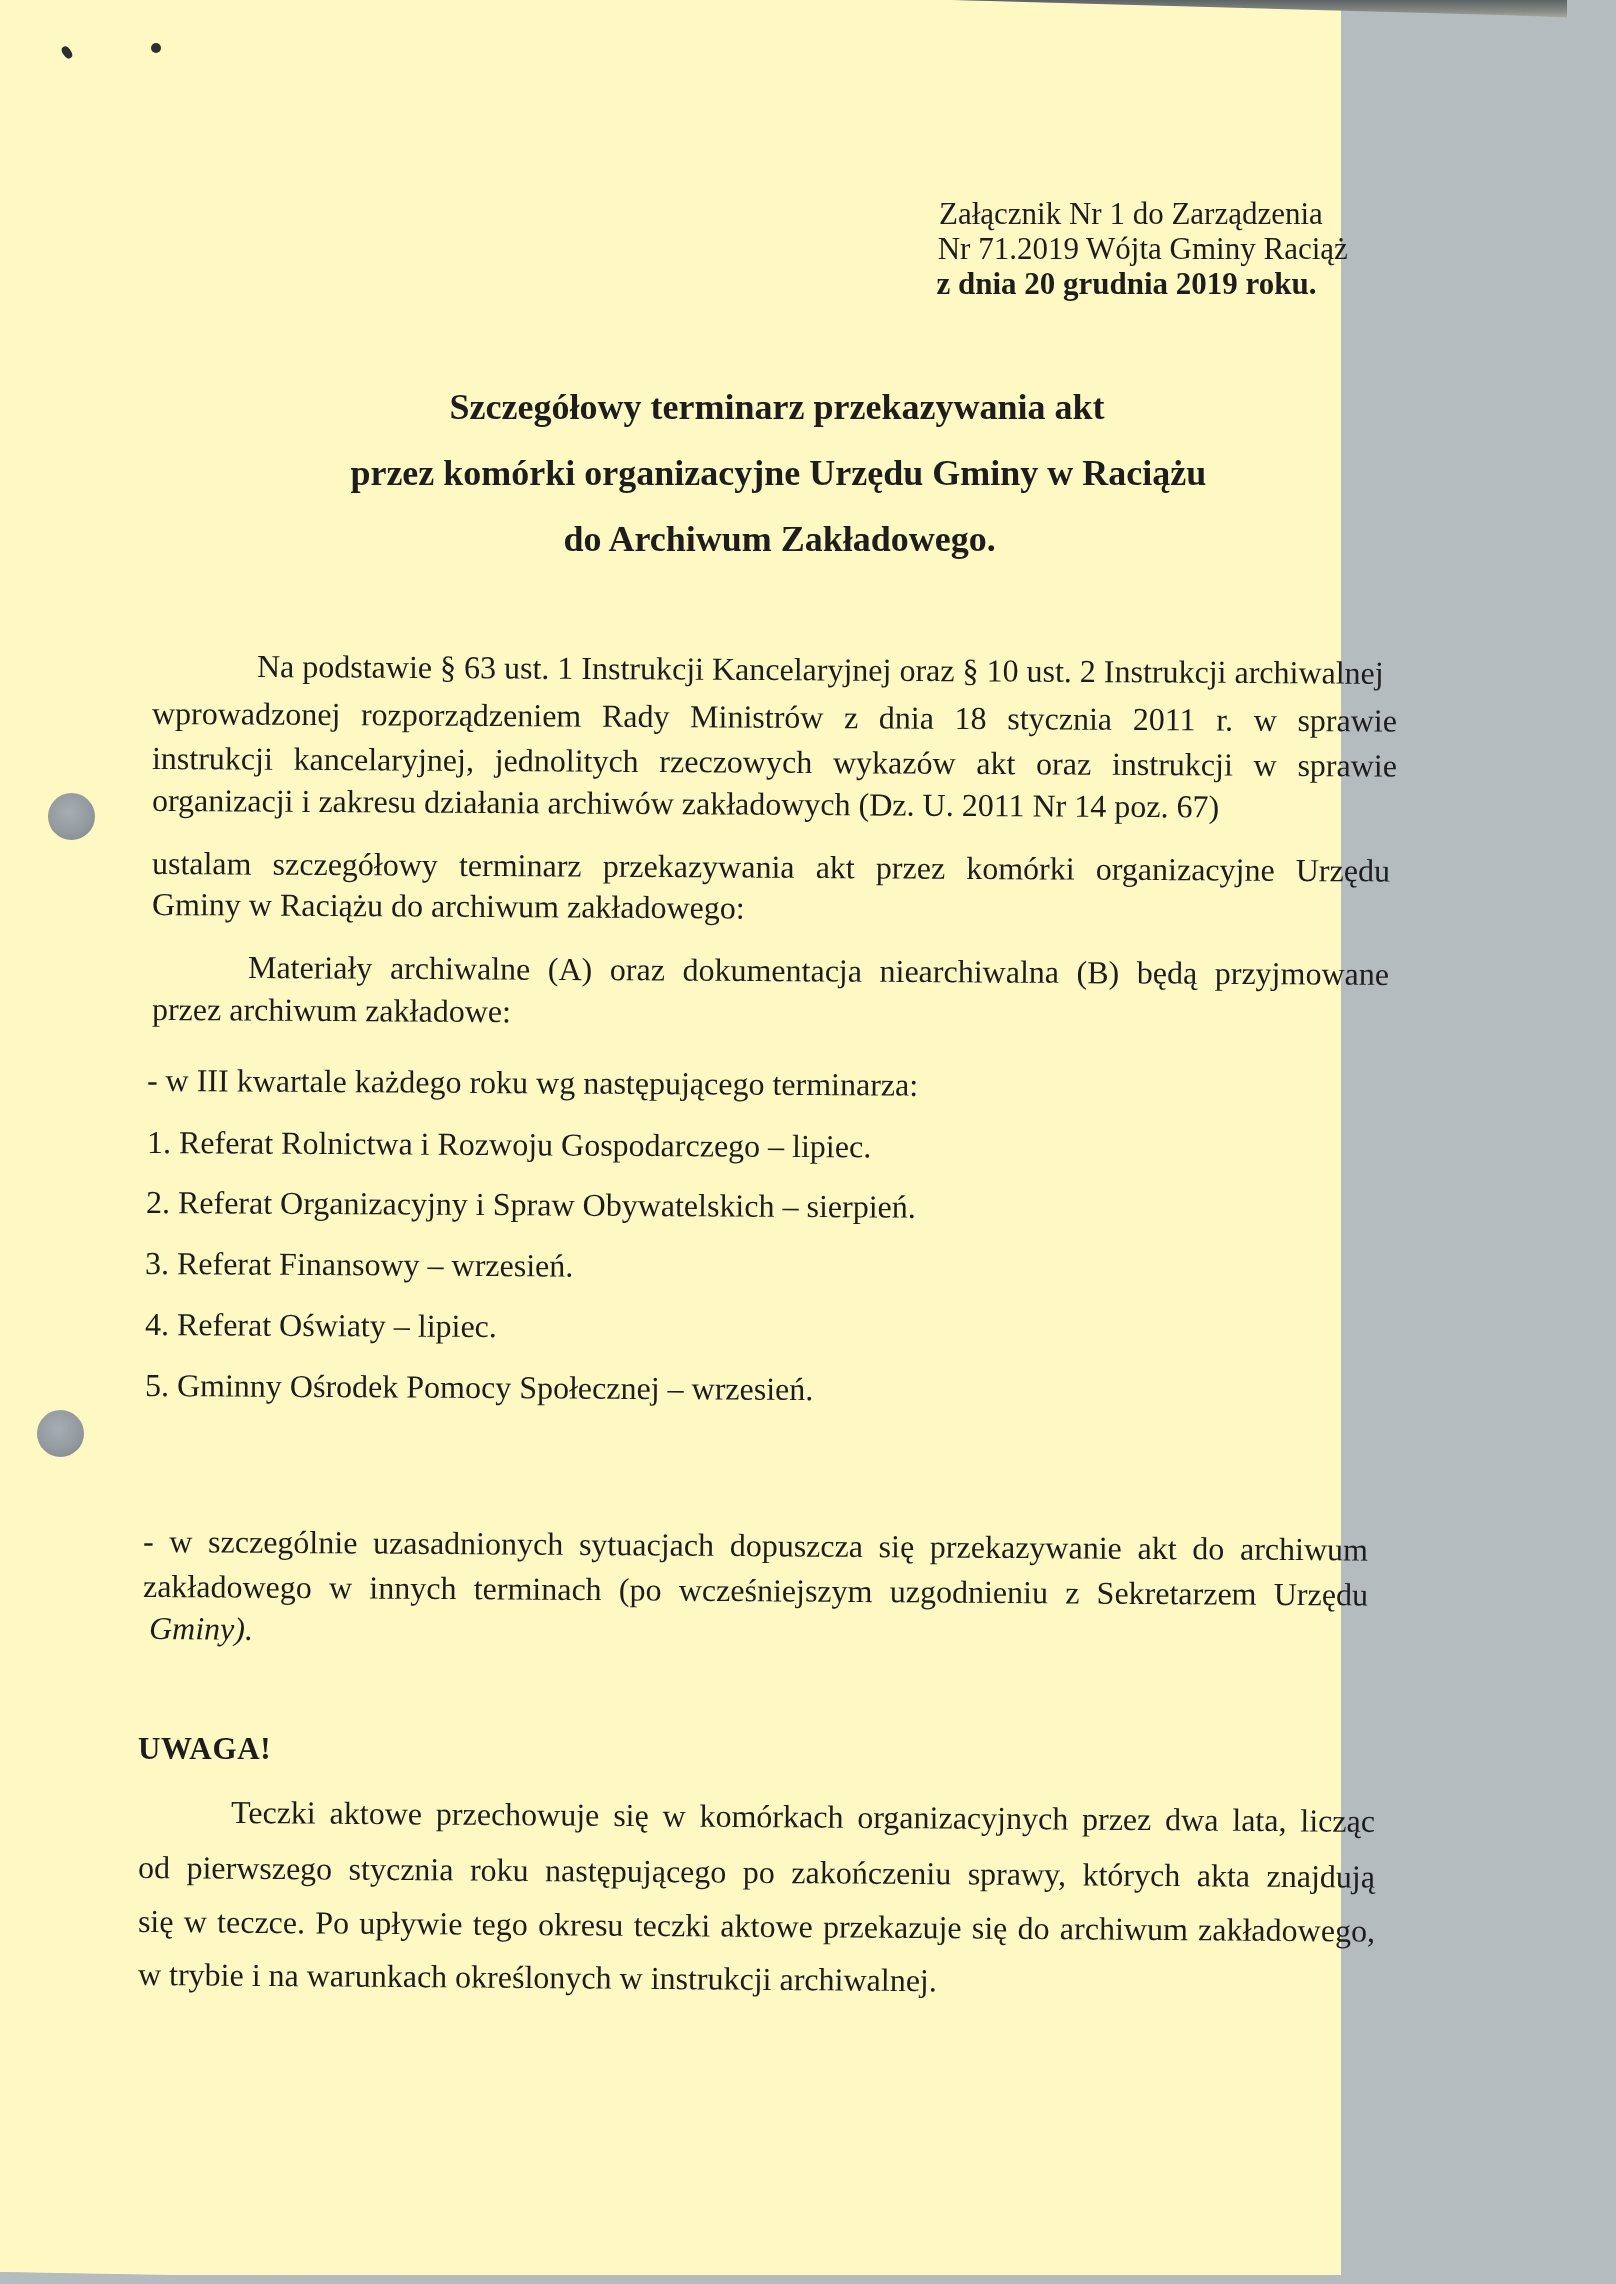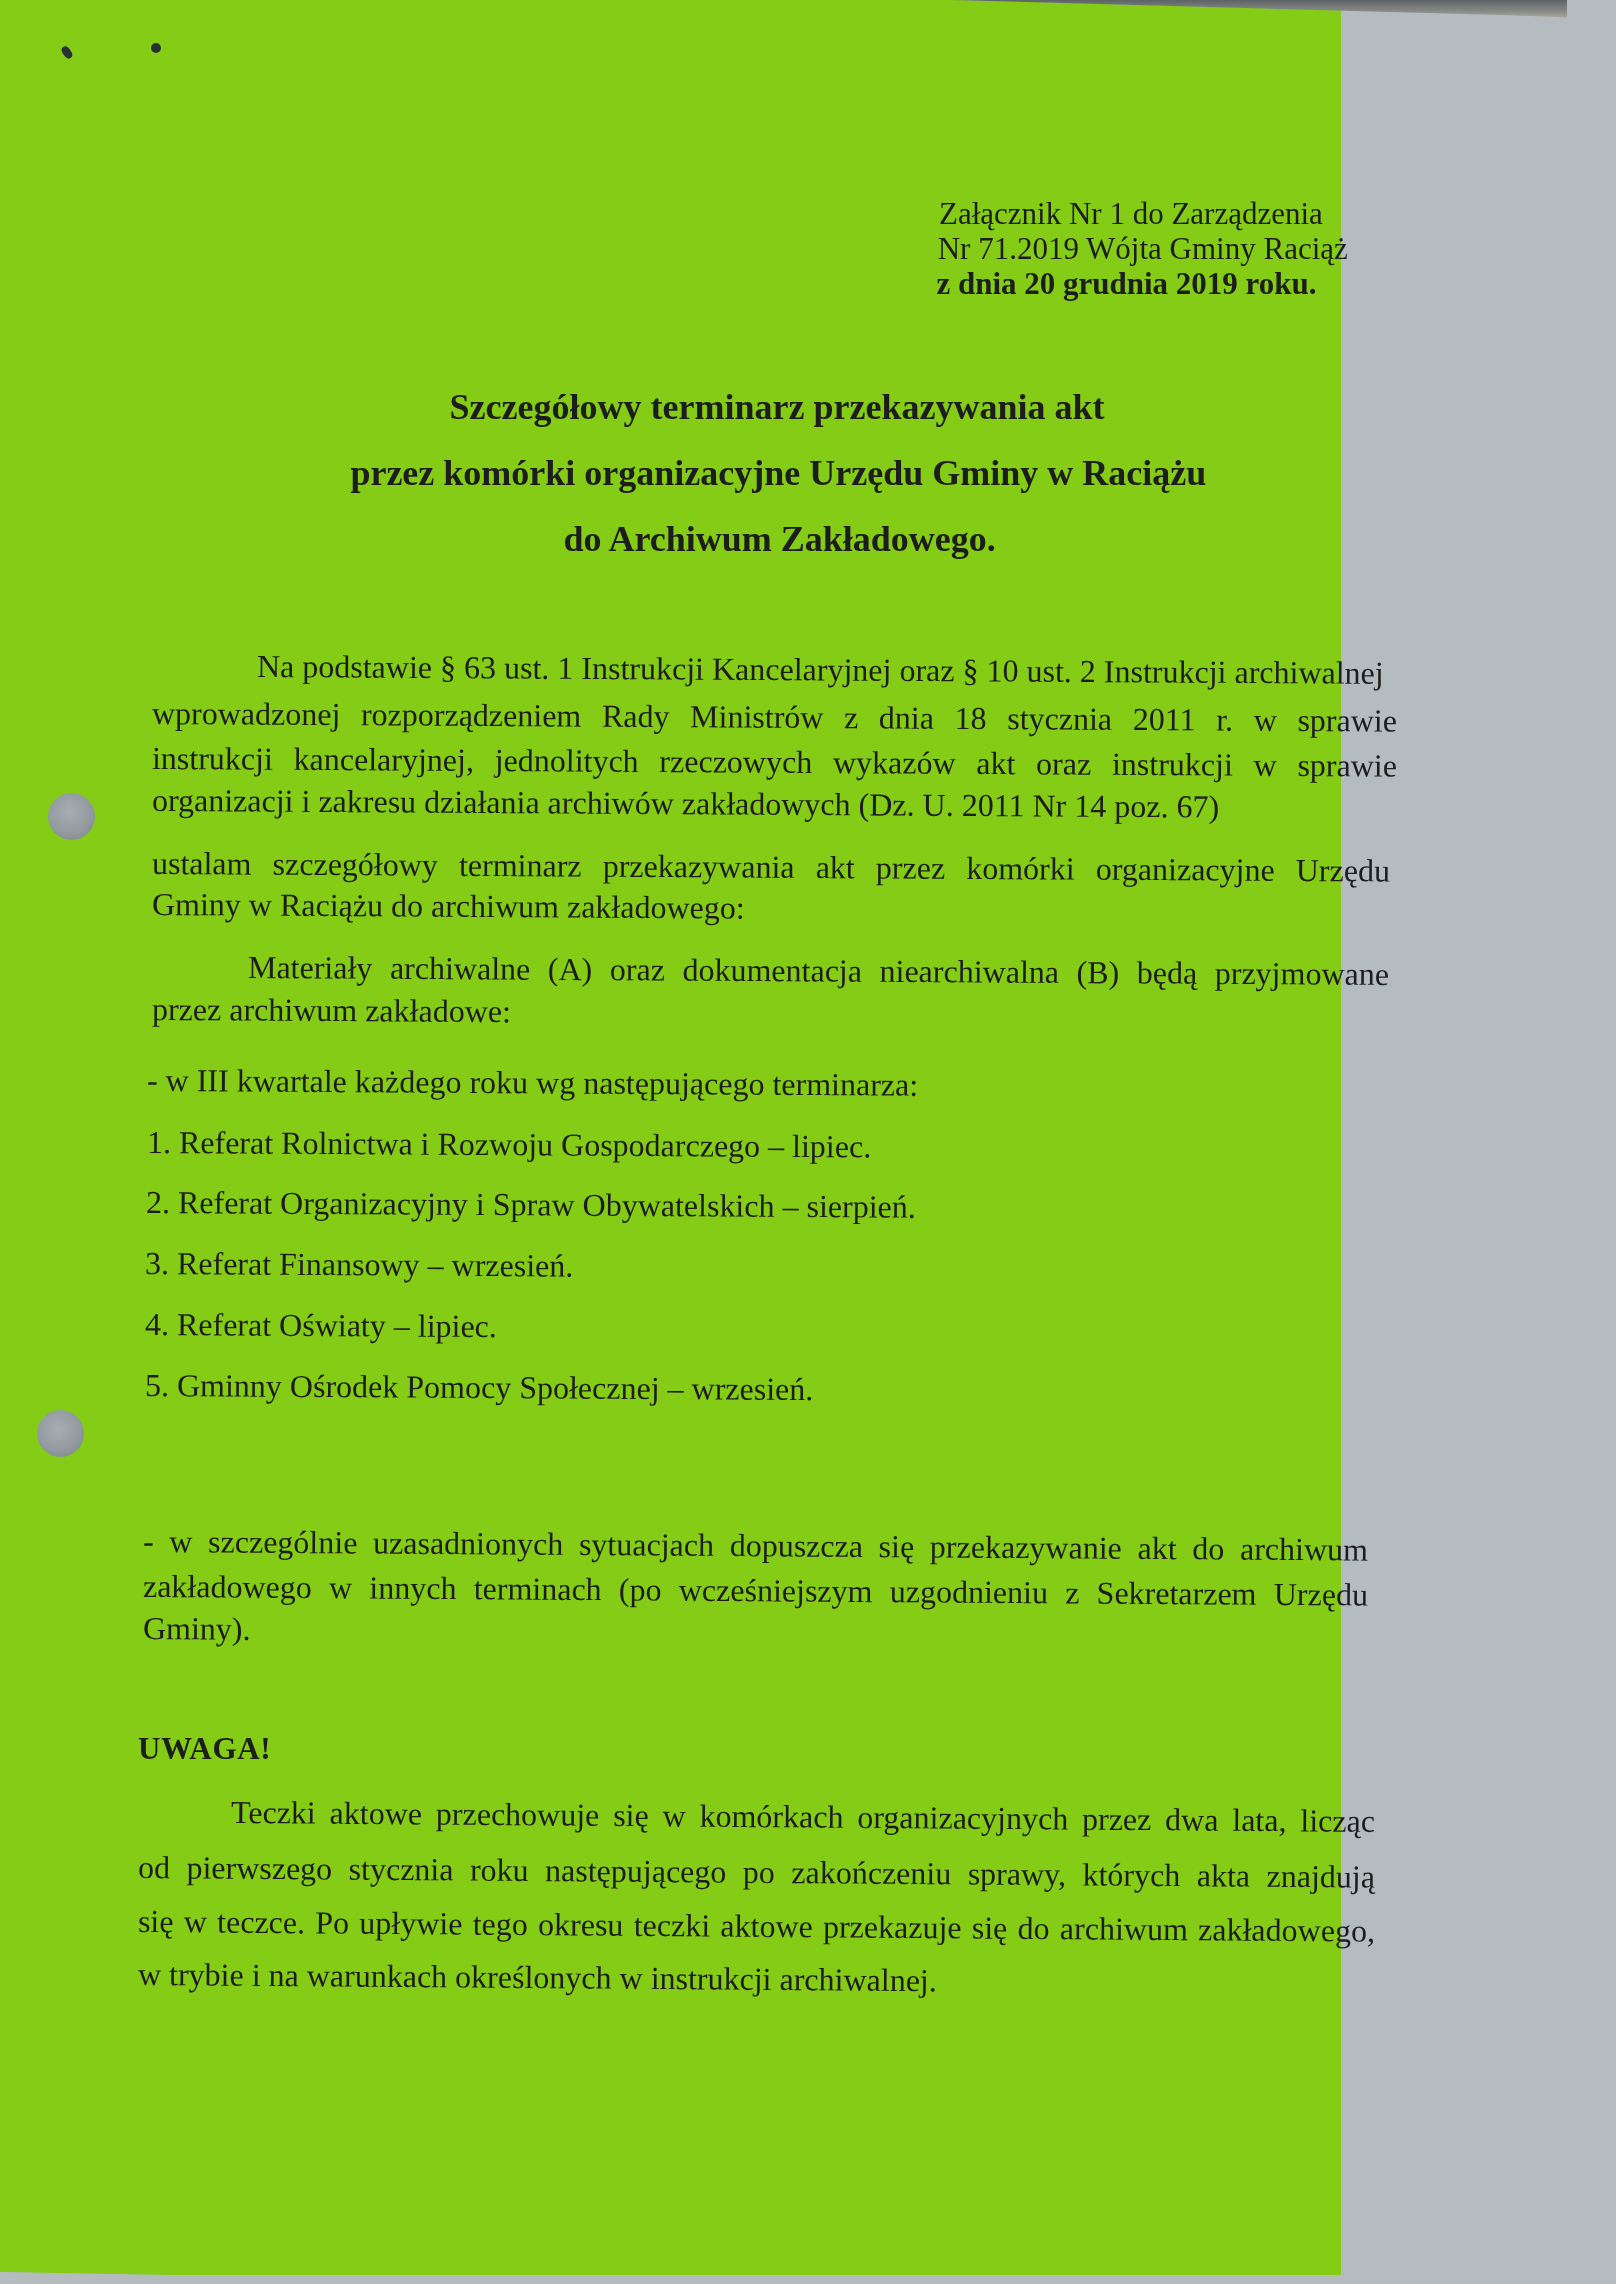--- a/index.html
+++ b/index.html
@@ -15,21 +15,21 @@
       font-family: "Liberation Serif", "DejaVu Serif", serif;
       color: #1d1d1d;
     }
     
     .page {
       position: absolute;
       left: 0;
       top: 0;
       width: 1341px;
       height: 2275px;
-      background: #84cc16;
+      background: #fef9c3;
       clip-path: polygon(0 0, 958px 0, 1506px 14.3px, 1567px 17px, 1567px 2275px, 391px 2279px, 0 2272px);
     }
     
     .top-edge-shadow {
       position: absolute;
       left: 952px;
       top: 0;
       width: 665px;
       height: 19.6px;
       background: linear-gradient(180deg, #5d6466 0%, #8a8d88 60%, #b8b4a6 100%);
@@ -161,21 +161,21 @@
   <div class="text" style="left:145px; top:1247px; transform:rotate(0.35deg); transform-origin:left;">3. Referat Finansowy – wrzesień.</div>
   <div class="text" style="left:145px; top:1308px; transform:rotate(0.35deg); transform-origin:left;">4. Referat Oświaty – lipiec.</div>
   <div class="text" style="left:145px; top:1369px; transform:rotate(0.35deg); transform-origin:left;">5. Gminny Ośrodek Pomocy Społecznej – wrzesień.</div>
 
   <div class="justified" style="left:143px; top:1523px; width:1225px; transform:rotate(0.4deg); transform-origin:left;">
       <span>- w szczególnie uzasadnionych sytuacjach dopuszcza się przekazywanie akt do archiwum</span>
     </div>
   <div class="justified" style="left:143px; top:1568px; width:1225px; transform:rotate(0.4deg); transform-origin:left;">
       <span>zakładowego w innych terminach (po wcześniejszym uzgodnieniu z Sekretarzem Urzędu</span>
     </div>
-  <div class="text" style="left:143px; top:1612px; transform:rotate(0.4deg); transform-origin:left;">Gminy).</div>
+  <div class="text" style="left:149px; top:1612px; transform:rotate(0.4deg); transform-origin:left;font-style:italic;">Gminy).</div>
 
   <div class="uwaga">UWAGA!</div>
 
   <div class="justified" style="left:231px; top:1794px; width:1144px; transform:rotate(0.45deg); transform-origin:left;">
       <span>Teczki aktowe przechowuje się w komórkach organizacyjnych przez dwa lata, licząc</span>
     </div>
   <div class="justified" style="left:138px; top:1849px; width:1237px; transform:rotate(0.45deg); transform-origin:left;">
       <span>od pierwszego stycznia roku następującego po zakończeniu sprawy, których akta znajdują</span>
     </div>
   <div class="justified" style="left:138px; top:1903px; width:1237px; transform:rotate(0.45deg); transform-origin:left;">

